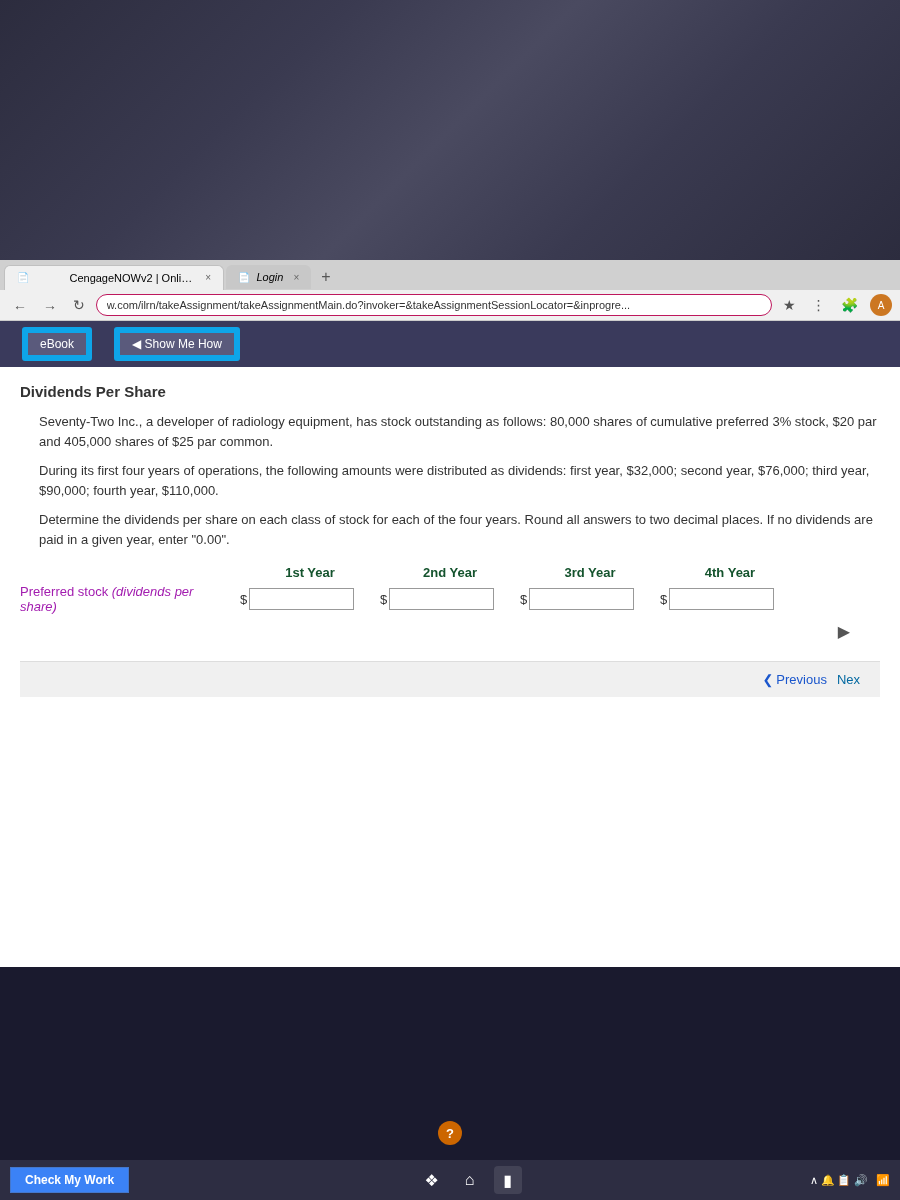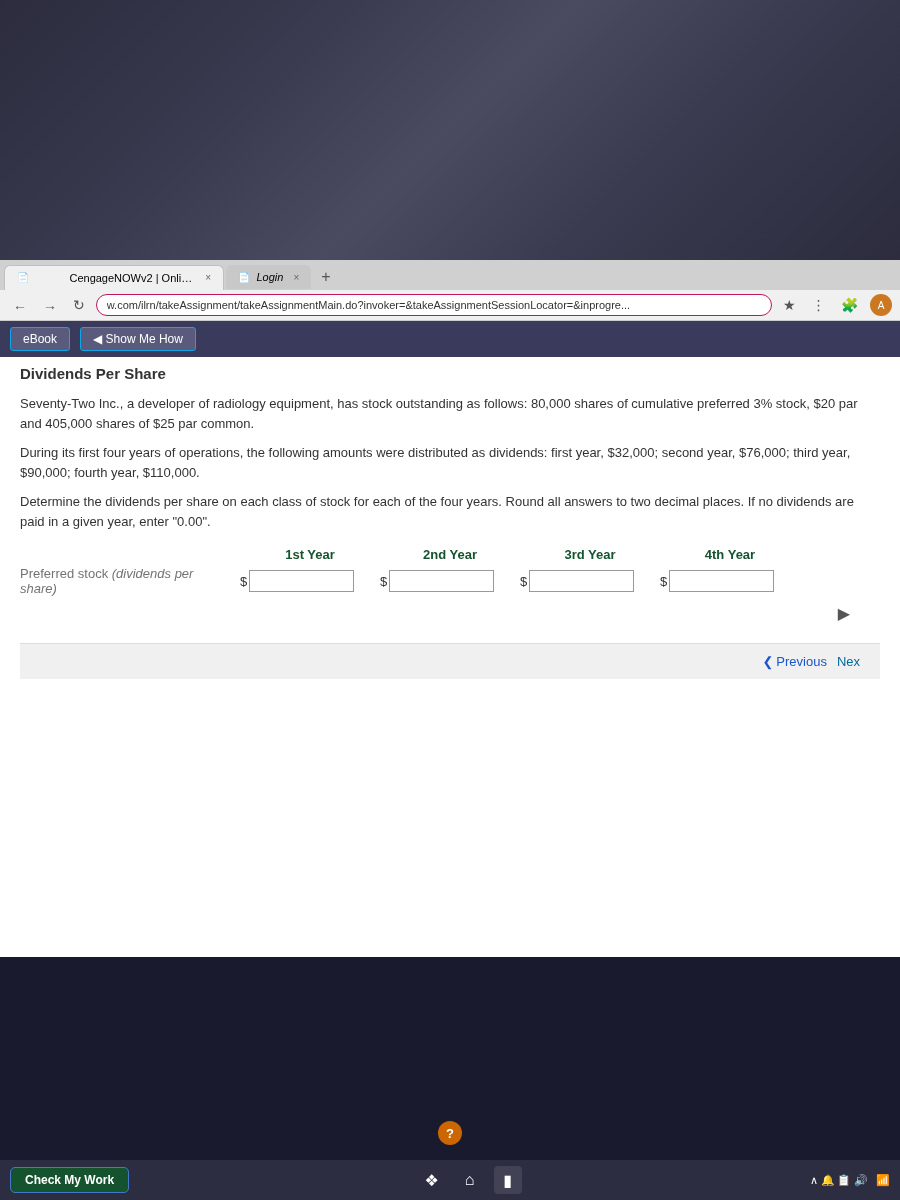--- a/index.html
+++ b/index.html
@@ -108,50 +108,52 @@
     .page-toolbar {
       background: #3a3a5c;
       display: flex;
       align-items: center;
       padding: 6px 10px;
       gap: 10px;
     }
 
     .toolbar-btn {
       background: #5a5a7c;
-      border: 1px solid #0ea5e9;
+      border: 6px solid #0ea5e9;
       color: white;
       padding: 4px 12px;
       font-size: 12px;
       border-radius: 3px;
       cursor: pointer;
       display: flex;
       align-items: center;
       gap: 4px;
+      margin-left: 12px;
     }
 
     
     .content-area {
       background: white;
-      padding: 8px 20px;
+      padding: 16px 20px;
       min-height: 600px;
     }
 
     .page-title {
       font-size: 15px;
       font-weight: bold;
       color: #333;
       margin-bottom: 12px;
     }
 
     .description-text {
       font-size: 13px;
       color: #333;
       line-height: 1.5;
       margin-bottom: 10px;
+      margin-left: 19px;
     }
 
     
     .table-container {
       margin-top: 16px;
       width: 100%;
     }
 
     .table-header-row {
       display: flex;
@@ -169,21 +171,21 @@
 
     .table-data-row {
       display: flex;
       align-items: center;
       margin-bottom: 8px;
     }
 
     .row-label {
       width: 220px;
       font-size: 13px;
-      color: #737373;
+      color: #a21caf;
       padding-right: 10px;
     }
 
     .row-label em {
       font-style: italic;
     }
 
     .input-cell {
       width: 140px;
       display: flex;
@@ -290,27 +292,27 @@
       display: flex;
       align-items: center;
       justify-content: center;
       color: white;
       font-size: 16px;
       cursor: pointer;
       border-radius: 4px;
     }
 
     .check-my-work {
-      background: #14532d;
+      background: #3b82f6;
       color: white;
       border: 1px solid #4477cc;
       padding: 5px 14px;
       font-size: 12px;
       font-weight: bold;
-      border-radius: 5px;
+      border-radius: 0;
       cursor: pointer;
     }
 
     .help-circle {
       width: 24px;
       height: 24px;
       background: #cc6600;
       border-radius: 50%;
       display: flex;
       align-items: center;

